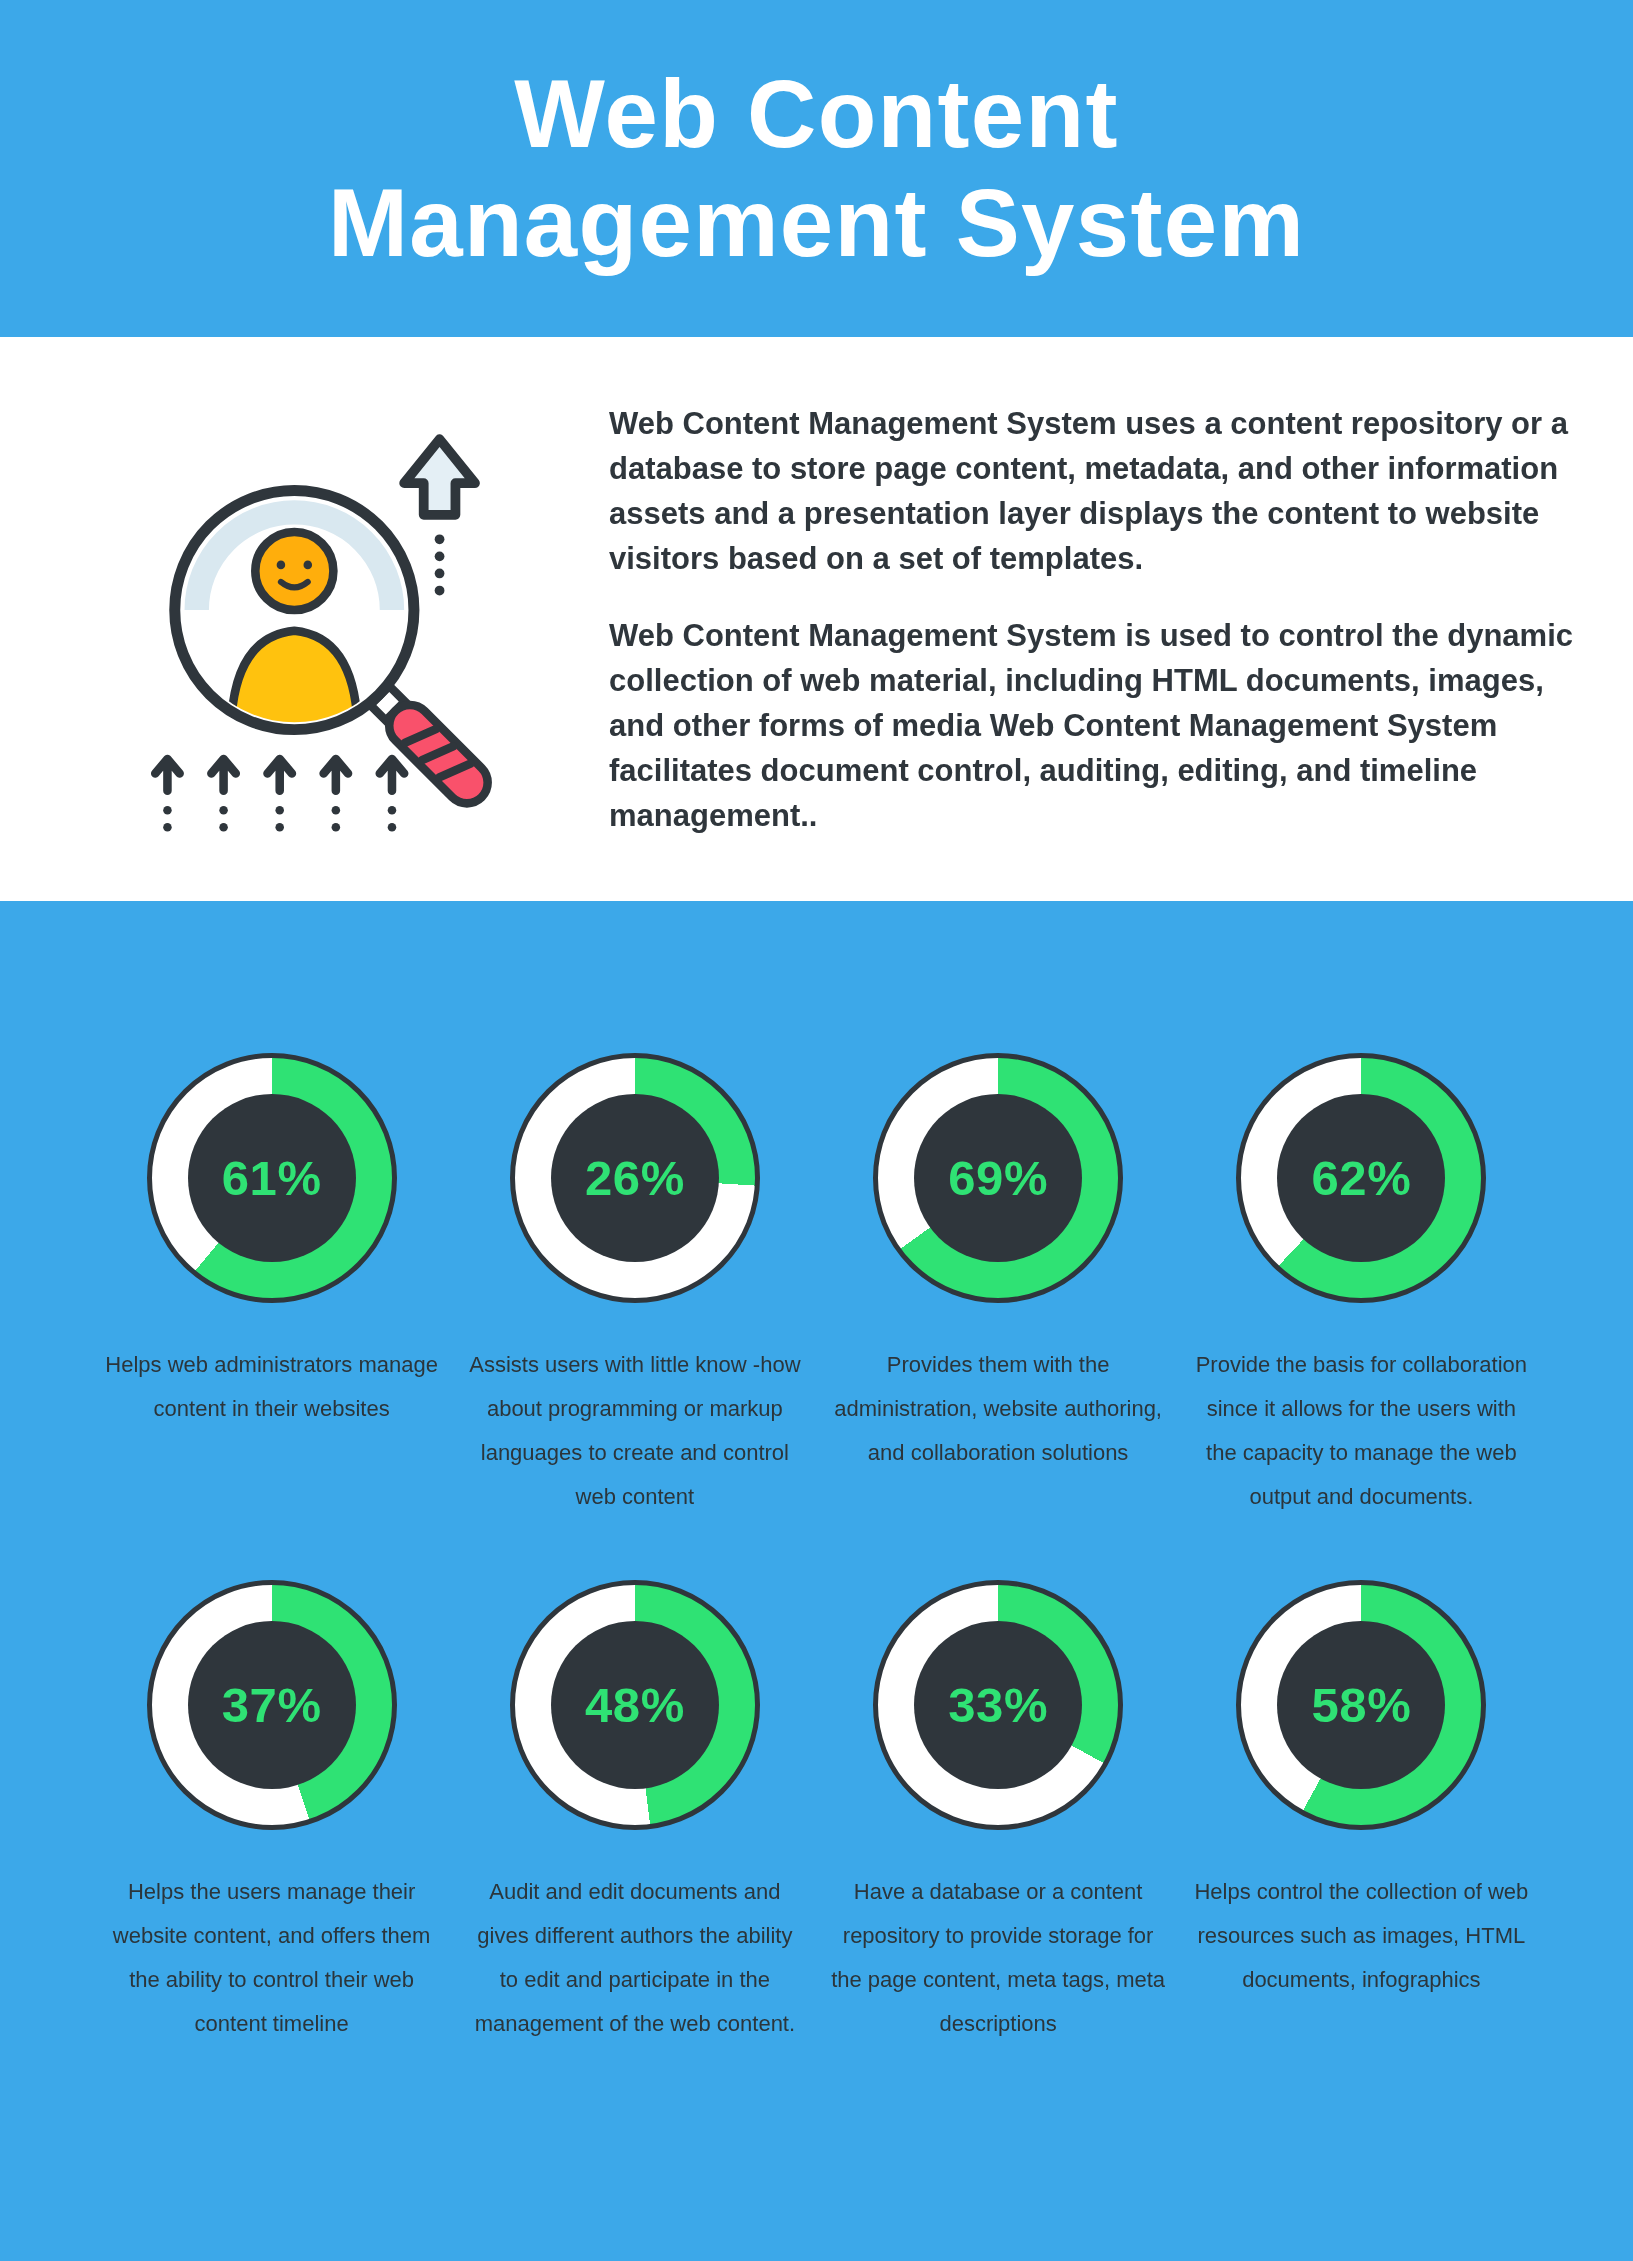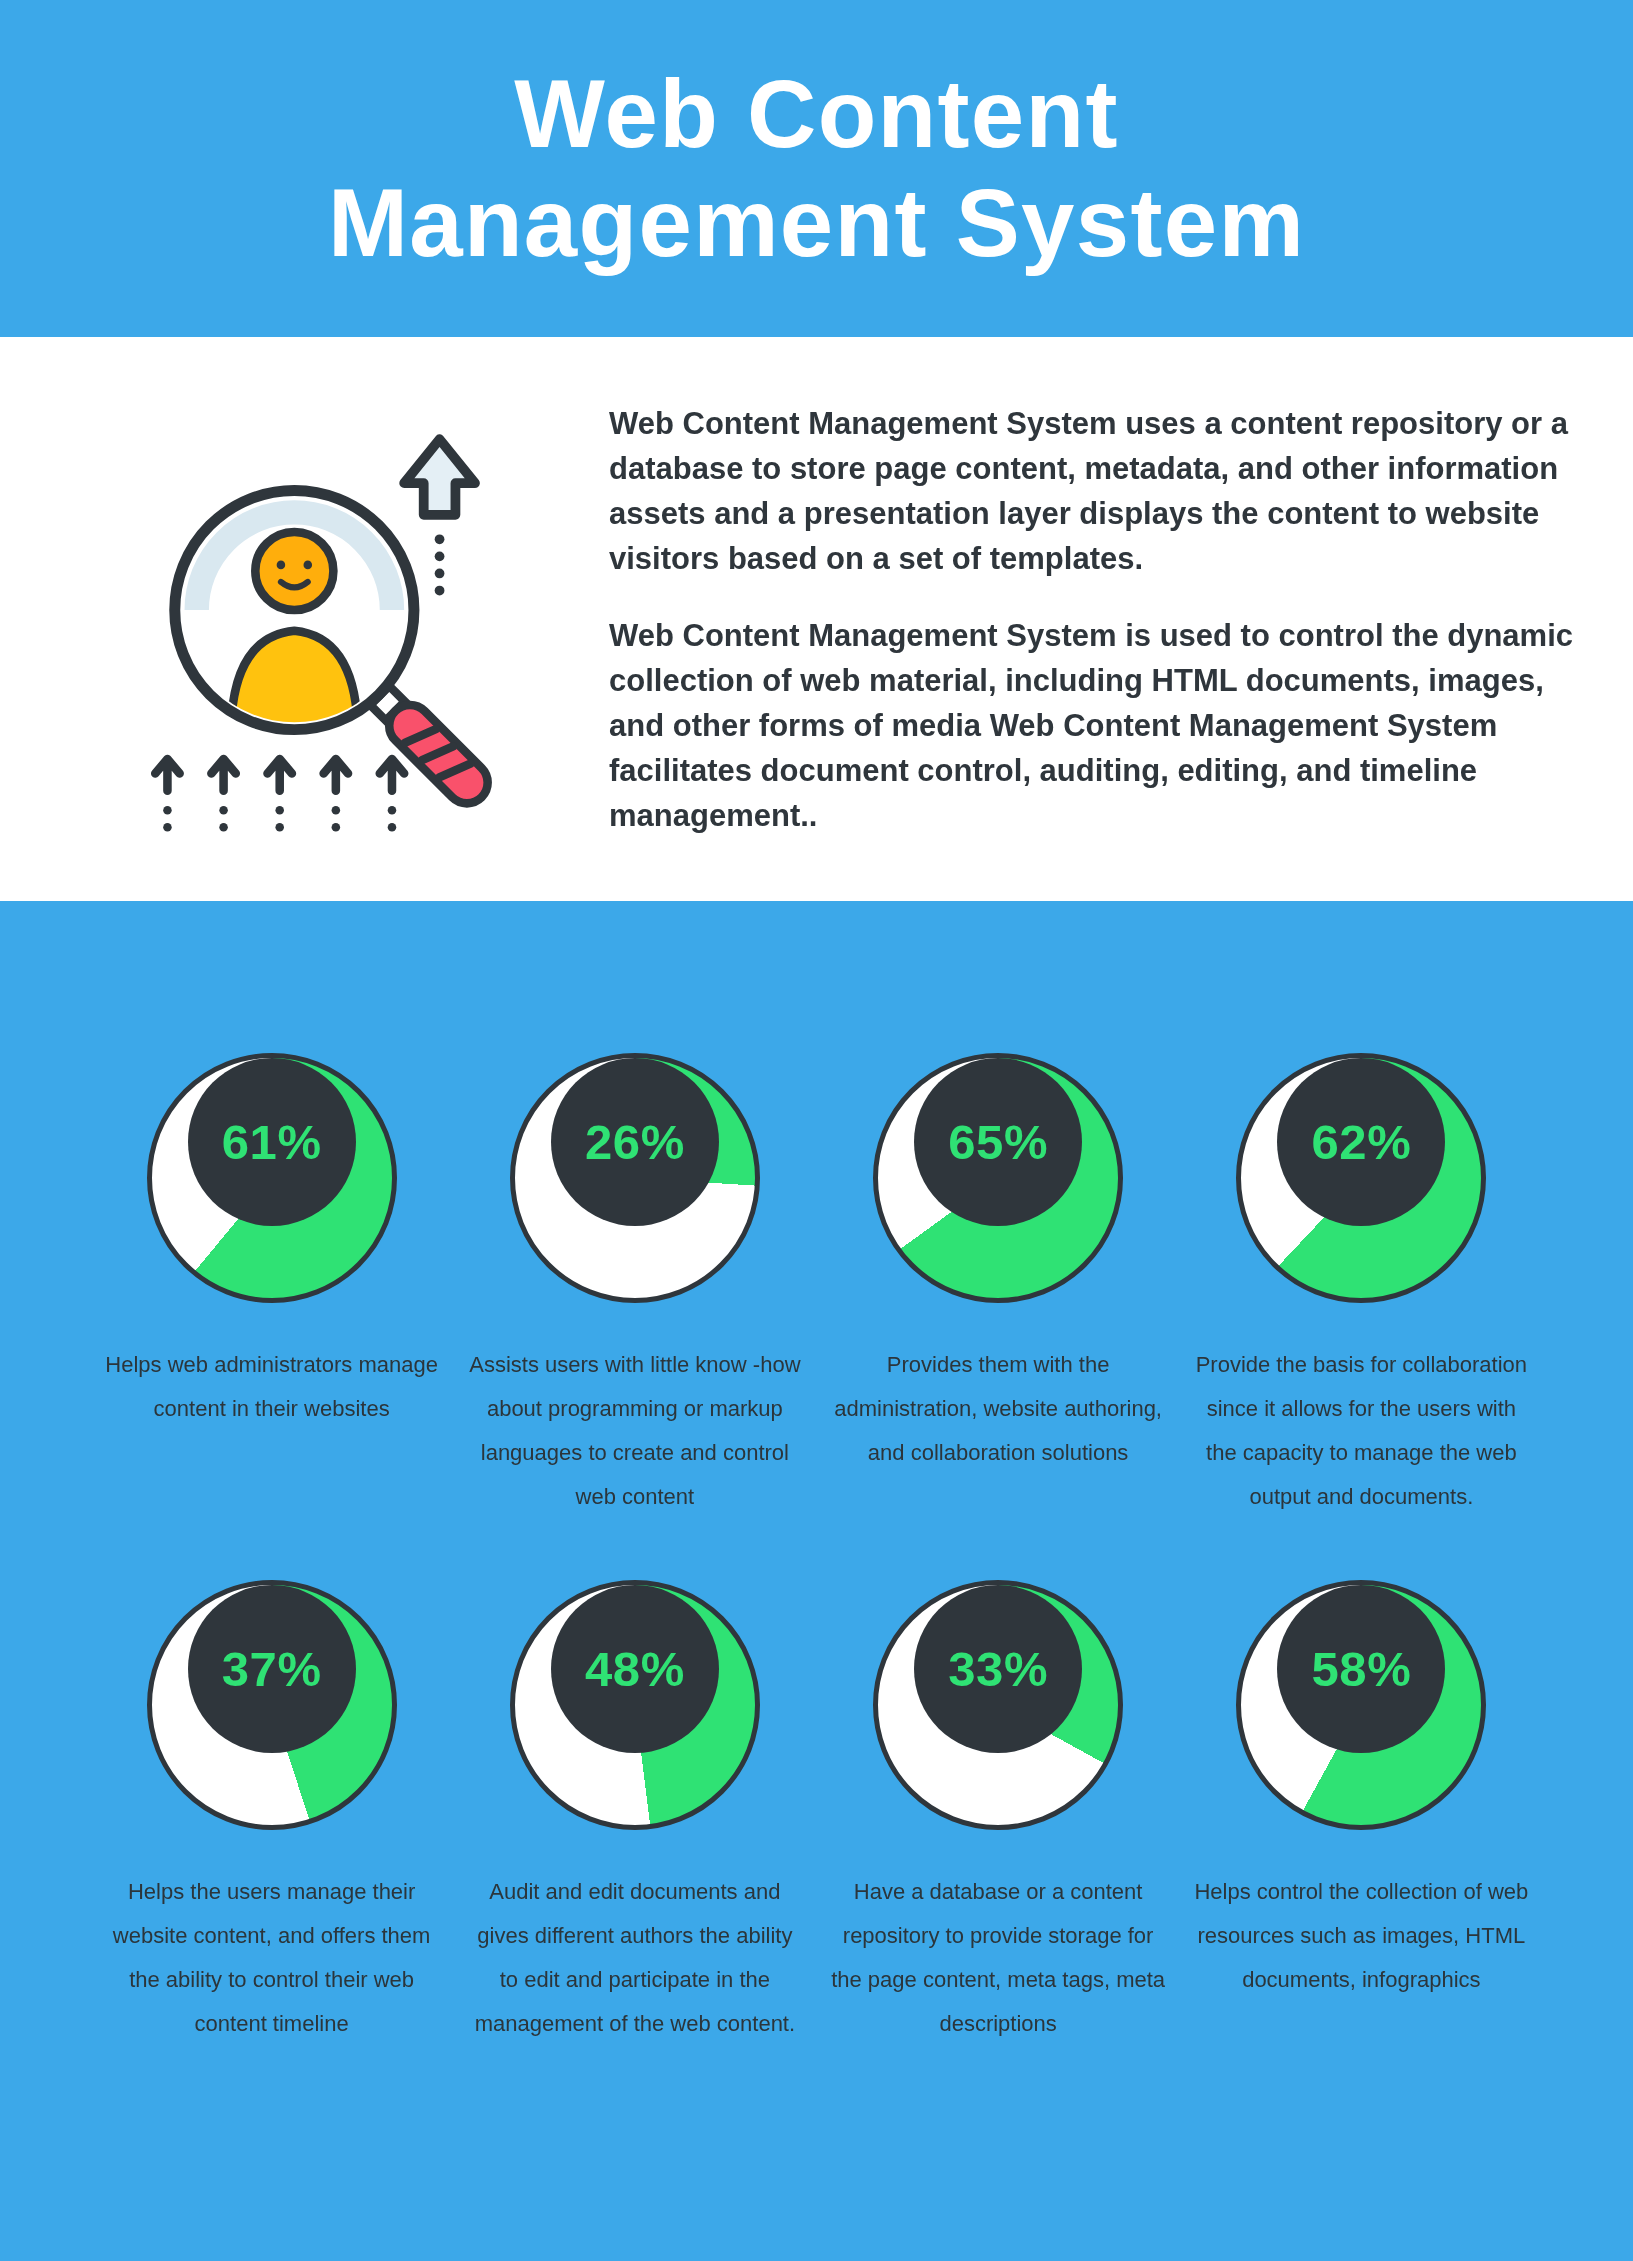--- a/index.html
+++ b/index.html
@@ -76,21 +76,21 @@
     flex-direction:column;
     align-items:center;
   }
   .donut{
     width:250px;
     height:250px;
     border:5.8px solid var(--dark);
     border-radius:50%;
     background:conic-gradient(var(--green) calc(var(--p,0) * 1%), #ffffff 0);
     display:flex;
-    align-items:flex-start;
+    align-items:center;
     justify-content:center;
     flex:none;
   }
   .donut-center{
     width:168px;
     height:168px;
     border-radius:50%;
     background:var(--dark);
     display:flex;
     align-items:center;
@@ -201,21 +201,21 @@
         <div class="donut-center">
           <span class="donut-label">26%</span>
         </div>
       </div>
       <p class="caption">Assists users with little know -how about programming or markup languages to create and control web content</p>
     </div>
 
     <div class="stat">
       <div class="donut" style="--p: 65;">
         <div class="donut-center">
-          <span class="donut-label">65%</span>
+          <span class="donut-label">69%</span>
         </div>
       </div>
       <p class="caption">Provides them with the administration, website authoring, and collaboration solutions</p>
     </div>
 
     <div class="stat">
       <div class="donut" style="--p: 62;">
         <div class="donut-center">
           <span class="donut-label">62%</span>
         </div>

